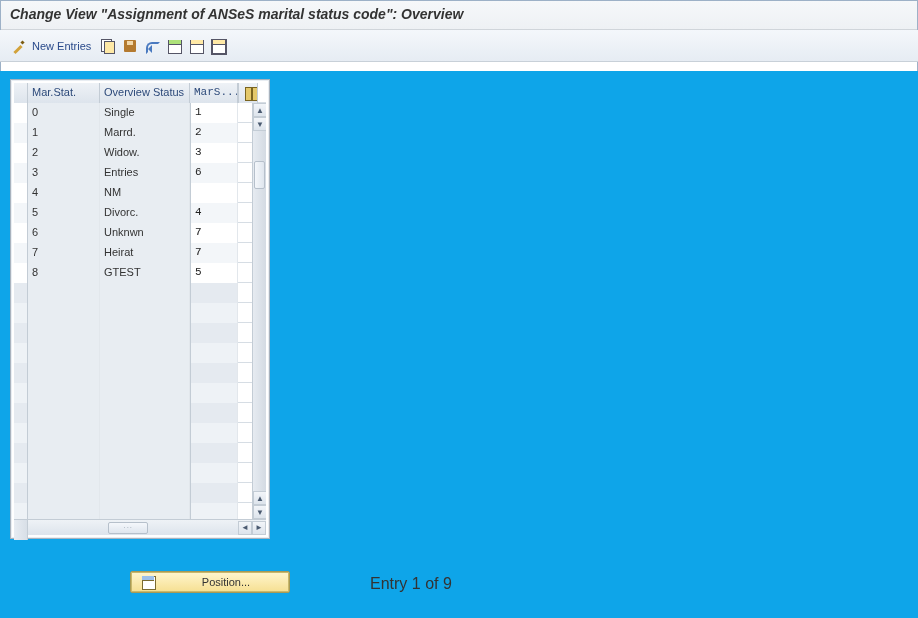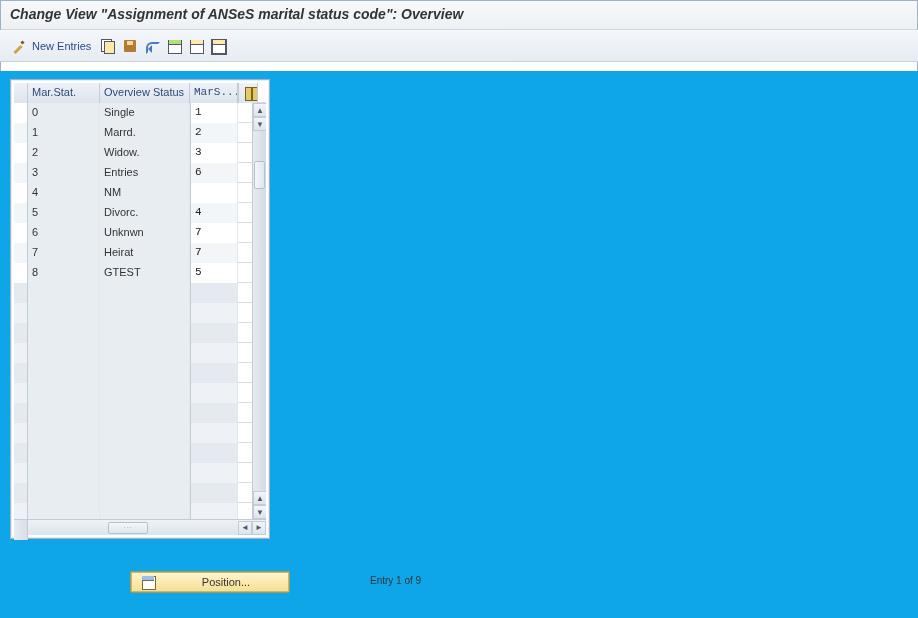--- a/index.html
+++ b/index.html
@@ -167,21 +167,21 @@
     border-radius:2px;
     height:22px; width:160px;
     cursor:pointer;
     box-shadow: 0 0 0 1px #c8b86c inset;
     padding-left:10px;
   }
   .position-btn .ic-mini{width:16px;height:16px;margin-right:6px;position:relative;}
   .position-btn .ic-mini::before{content:"";position:absolute;left:1px;top:2px;width:12px;height:12px;border:1px solid #7a6a30;background:#fff;}
   .position-btn .ic-mini::after{content:"";position:absolute;left:1px;top:2px;width:12px;height:4px;background:#9cc0ea;border-bottom:1px solid #7a6a30;}
   .position-btn .lbl{flex:1;text-align:center;font-size:11px;color:#333;}
-  .entry-text{position:absolute;left:370px;top:4px;font-size:10px;color:#333;}
+  .entry-text{position:absolute;left:370px;top:4px;font-size:16px;color:#333;}
 
   .frame{position:absolute;inset:0;border:1px solid #9db1c7;pointer-events:none;}
 </style>
 </head>
 <body>
 
 <div class="frame"></div>
 
 <div class="titlebar">Change View "Assignment of ANSeS marital status code": Overview</div>
 

